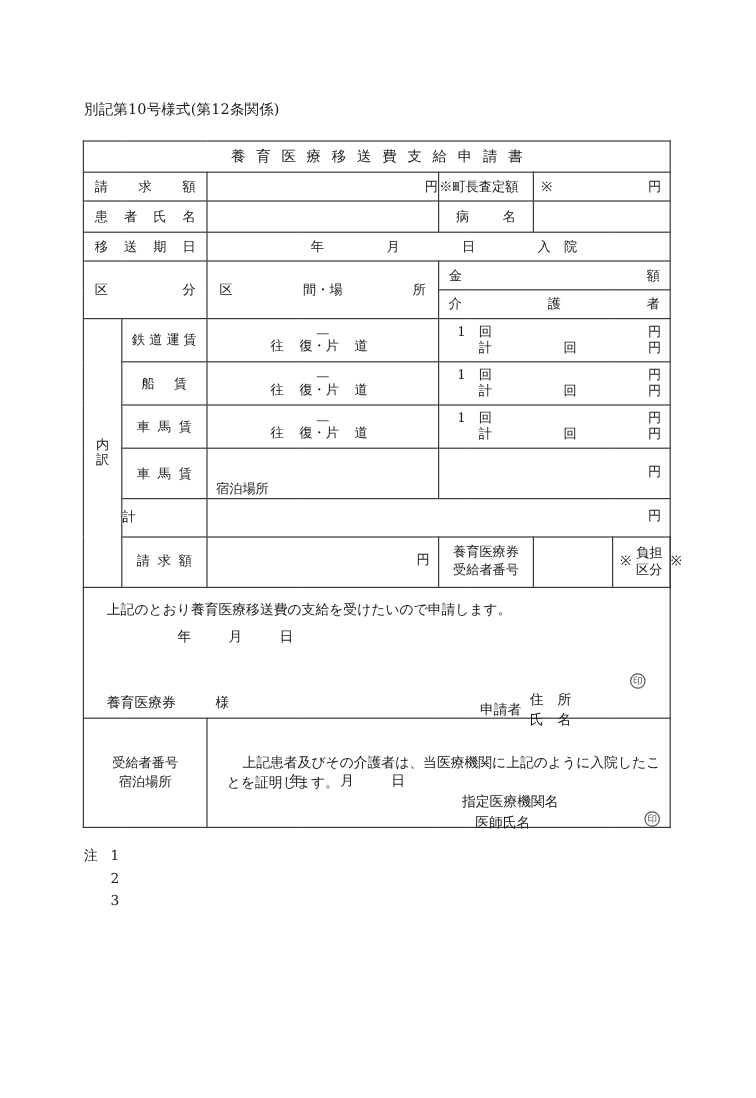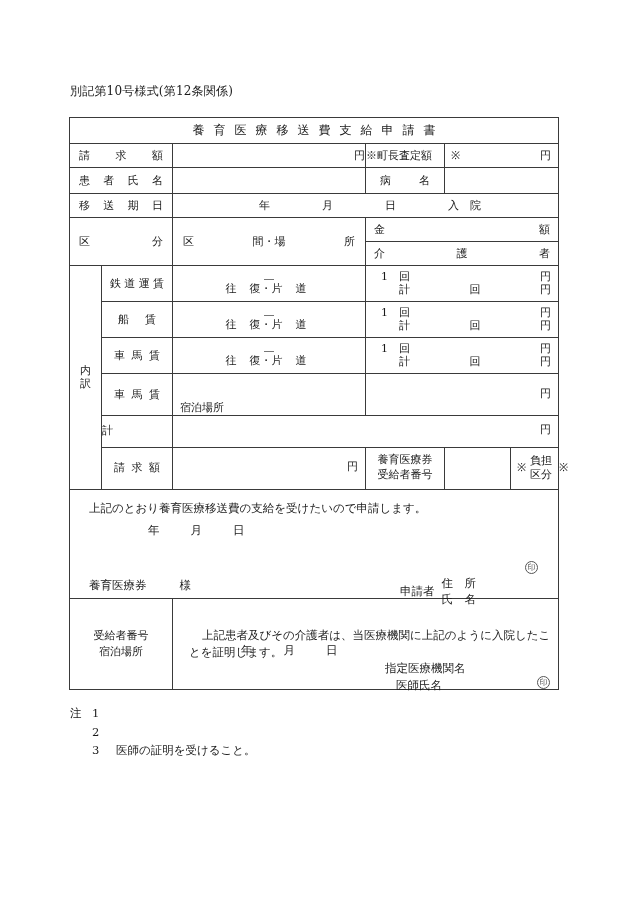--- a/index.html
+++ b/index.html
@@ -481,17 +481,16 @@
       <span class="nlabel">注</span>
       <span class="nnum">1</span>
     </div>
     <div class="nrow">
       <span class="nlabel"></span>
       <span class="nnum">2</span>
     </div>
     <div class="nrow">
       <span class="nlabel"></span>
       <span class="nnum">3</span>
-      <span>医師の証明を受けること。</span>
     </div>
   </div>
 
 </div>
 
 </body></html>

